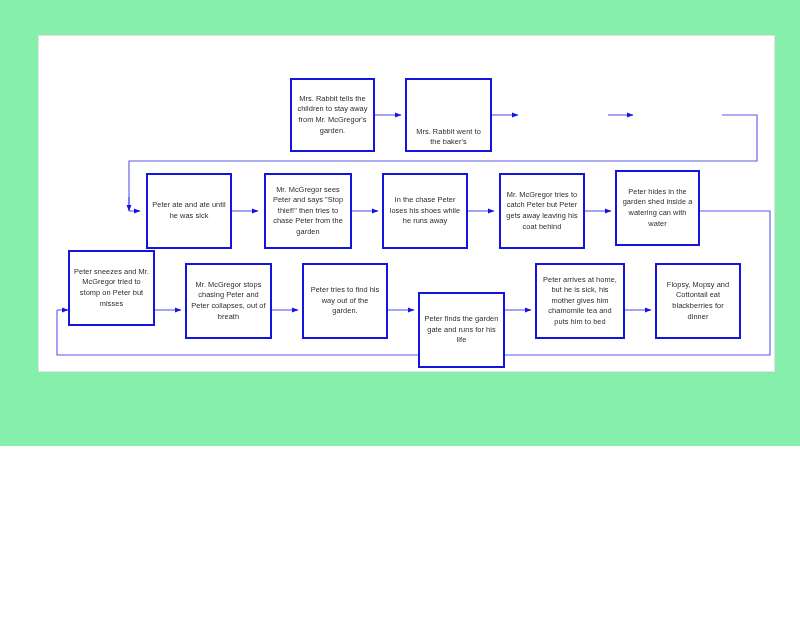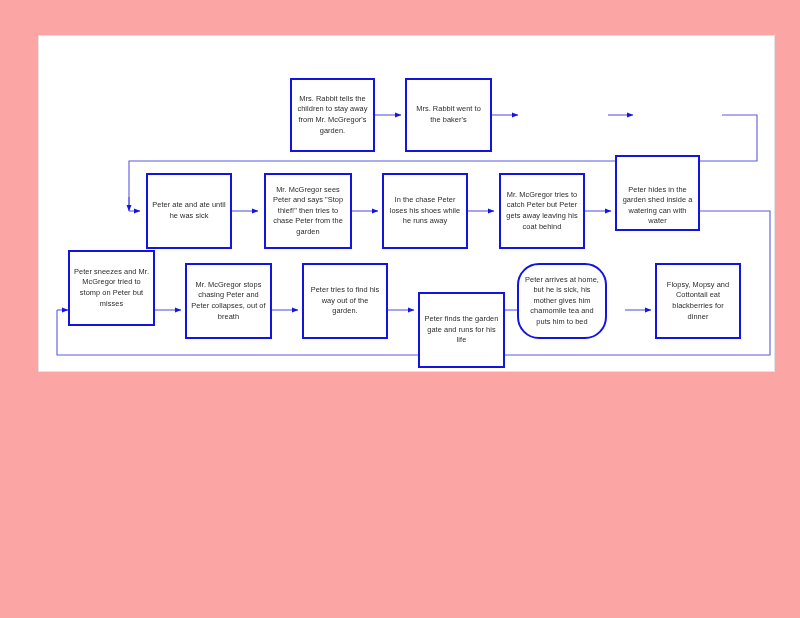--- a/index.html
+++ b/index.html
@@ -4,22 +4,22 @@
 <style>
   html, body {
     margin: 0;
     padding: 0;
     background: #ffffff;
     font-family: "Liberation Sans", sans-serif;
   }
   #screen {
     position: relative;
     width: 800px;
-    height: 618px;
-    background: #fca5a5;
+    height: 446px;
+    background: #86efac;
     overflow: hidden;
   }
   #page-border {
     position: absolute;
     left: 38px;
     top: 35px;
     width: 737px;
     height: 337px;
     border: 1px solid #e2e2e2;
     box-sizing: border-box;
@@ -87,52 +87,52 @@
       <line x1="272" y1="310" x2="298" y2="310" marker-end="url(#ah)"></line>
       <line x1="388" y1="310" x2="414" y2="310" marker-end="url(#ah)"></line>
       <line x1="505" y1="310" x2="531" y2="310" marker-end="url(#ah)"></line>
       <line x1="625" y1="310" x2="651" y2="310" marker-end="url(#ah)"></line>
     </g>
   </svg>
 
   <div class="node" style="left:290px; top:78px; width:85px; height:74px;">
     <span>Mrs. Rabbit tells the children to stay away from Mr. McGregor's garden.</span>
   </div>
-  <div class="node" style="left:405px; top:78px; width:87px; height:74px;">
+  <div class="node" style="left:405px; top:78px; width:87px; height:74px;align-items:flex-end;">
     <span>Mrs. Rabbit went to the baker's</span>
   </div>
 
   <div class="node" style="left:146px; top:173px; width:86px; height:76px;">
     <span>Peter ate and ate until he was sick</span>
   </div>
   <div class="node" style="left:382px; top:173px; width:86px; height:76px;">
     <span>In the chase Peter loses his shoes while he runs away</span>
   </div>
   <div class="node" style="left:264px; top:173px; width:88px; height:76px;">
     <span>Mr. McGregor sees Peter and says "Stop thief!" then tries to chase Peter from the garden</span>
   </div>
   <div class="node" style="left:499px; top:173px; width:86px; height:76px;">
     <span>Mr. McGregor tries to catch Peter but Peter gets away leaving his coat behind</span>
   </div>
-  <div class="node" style="left:615px; top:155px; width:85px; height:76px;align-items:flex-end;">
+  <div class="node" style="left:615px; top:170px; width:85px; height:76px;">
     <span>Peter hides in the garden shed inside a watering can with water</span>
   </div>
 
   <div class="node" style="left:68px; top:250px; width:87px; height:76px;">
     <span>Peter sneezes and Mr. McGregor tried to stomp on Peter but misses</span>
   </div>
   <div class="node" style="left:185px; top:263px; width:87px; height:76px;justify-content:flex-end;">
     <span>Mr. McGregor stops chasing Peter and Peter collapses, out of breath</span>
   </div>
   <div class="node" style="left:302px; top:263px; width:86px; height:76px;text-align:center;">
     <span>Peter tries to find his way out of the garden.</span>
   </div>
   <div class="node" style="left:418px; top:263px; width:87px; height:76px;margin-top:29px;">
     <span>Peter finds the garden gate and runs for his life</span>
   </div>
-  <div class="node" style="left:517px; top:263px; width:90px; height:76px;border-radius:22px;">
+  <div class="node" style="left:535px; top:263px; width:90px; height:76px;">
     <span>Peter arrives at home, but he is sick, his mother gives him chamomile tea and puts him to bed</span>
   </div>
   <div class="node" style="left:655px; top:263px; width:86px; height:76px;">
     <span>Flopsy, Mopsy and Cottontail eat blackberries for dinner</span>
   </div>
 
 </div>
 
 </body></html>

